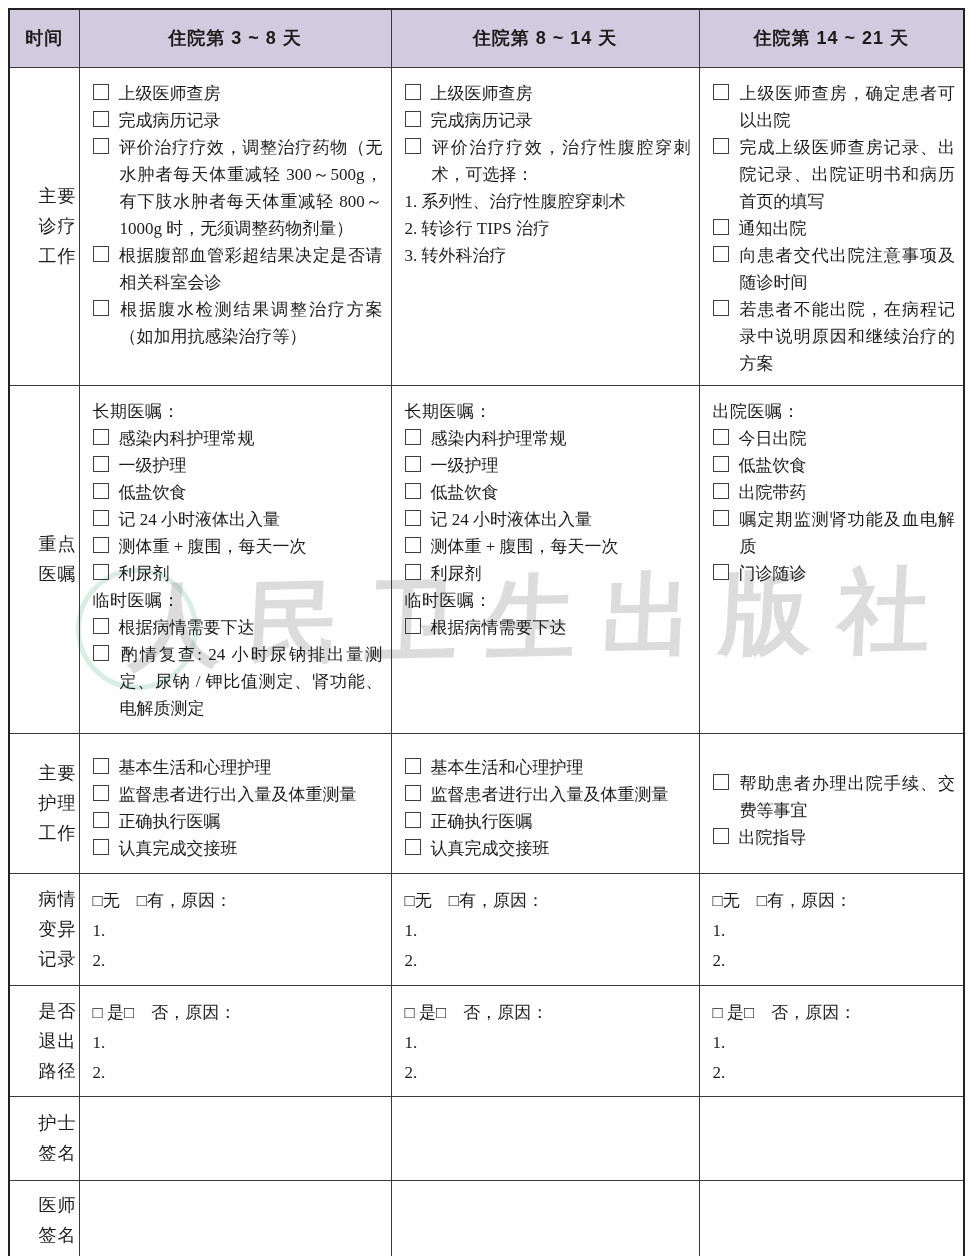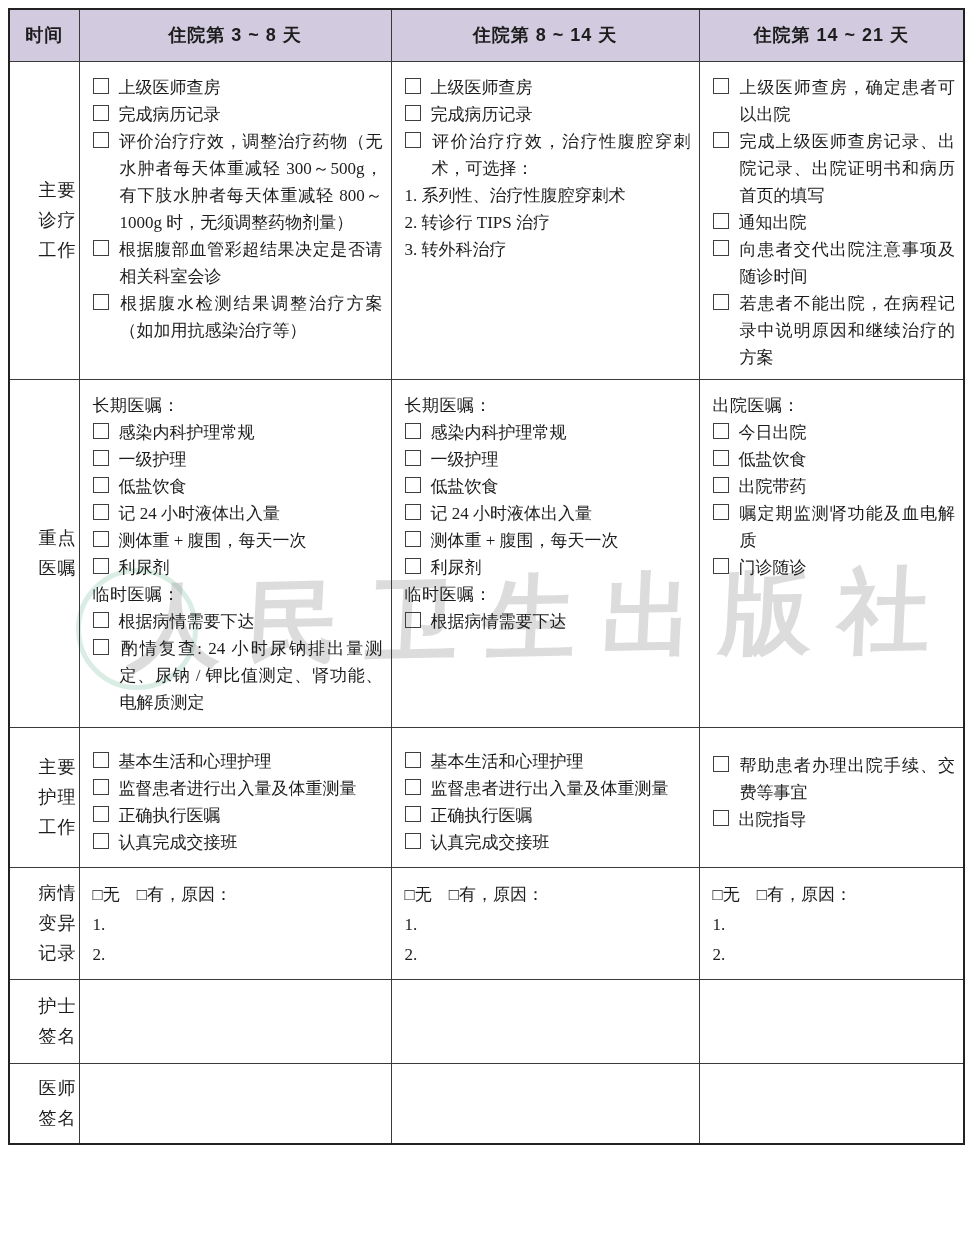--- a/index.html
+++ b/index.html
@@ -117,21 +117,21 @@
     display: inline-block;
     width: 14px;
     height: 14px;
     border: 1.4px solid #3f3f3f;
     margin-right: 10px;
     vertical-align: -1px;
     text-indent: 0;
     background: transparent;
   }
   
-  tr.r-header  { height: 52px;  }
+  tr.r-header  { height: 58px;  }
   tr.r-main    { height: 318px; }
   tr.r-orders  { height: 348px; }
   tr.r-nursing { height: 140px; }
   tr.r-vary    { height: 112px; }
   tr.r-exit    { height: 108px; }
   tr.r-nurse   { height: 84px; margin-left: 44px;  }
   tr.r-doctor  { height: 81px; margin-top: 28px;  }
 </style>
 </head>
 <body>
@@ -230,21 +230,21 @@
             <div class="item checkbox"><span class="cb"></span><span>监督患者进行出入量及体重测量</span></div>
             <div class="item checkbox"><span class="cb"></span><span>正确执行医嘱</span></div>
             <div class="item checkbox"><span class="cb"></span><span>认真完成交接班</span></div>
           </td>
       <td class="cell" style="padding-top:20px">
             <div class="item checkbox"><span class="cb"></span><span>基本生活和心理护理</span></div>
             <div class="item checkbox"><span class="cb"></span><span>监督患者进行出入量及体重测量</span></div>
             <div class="item checkbox"><span class="cb"></span><span>正确执行医嘱</span></div>
             <div class="item checkbox"><span class="cb"></span><span>认真完成交接班</span></div>
           </td>
-      <td class="cell" style="padding-top:24px">
+      <td class="cell" style="padding-top:36px">
             <div class="item checkbox"><span class="cb"></span><span>帮助患者办理出院手续、交费等事宜</span></div>
             <div class="item checkbox"><span class="cb"></span><span>出院指导</span></div>
           </td>
     </tr>
 
     <tr class="r-vary">
       <td class="row-label">病情
 变异
 记录</td>
       <td class="cell">
@@ -257,20 +257,40 @@
             <div class="item plain">1.</div>
             <div class="item plain">2.</div>
           </td>
       <td class="cell">
             <div class="item plain">□无　□有，原因：</div>
             <div class="item plain">1.</div>
             <div class="item plain">2.</div>
           </td>
     </tr>
 
+    <tr class="r-exit">
+      <td class="row-label">是否
+退出
+路径</td>
+      <td class="cell">
+            <div class="item plain">□ 是□　否，原因：</div>
+            <div class="item plain">1.</div>
+            <div class="item plain">2.</div>
+          </td>
+      <td class="cell">
+            <div class="item plain">□ 是□　否，原因：</div>
+            <div class="item plain">1.</div>
+            <div class="item plain">2.</div>
+          </td>
+      <td class="cell">
+            <div class="item plain">□ 是□　否，原因：</div>
+            <div class="item plain">1.</div>
+            <div class="item plain">2.</div>
+          </td>
+    </tr>
 
     <tr class="r-nurse">
       <td class="row-label">护士
 签名</td>
       <td class="cell cell-empty"></td>
       <td class="cell cell-empty"></td>
       <td class="cell cell-empty"></td>
     </tr>
 
     <tr class="r-doctor">

